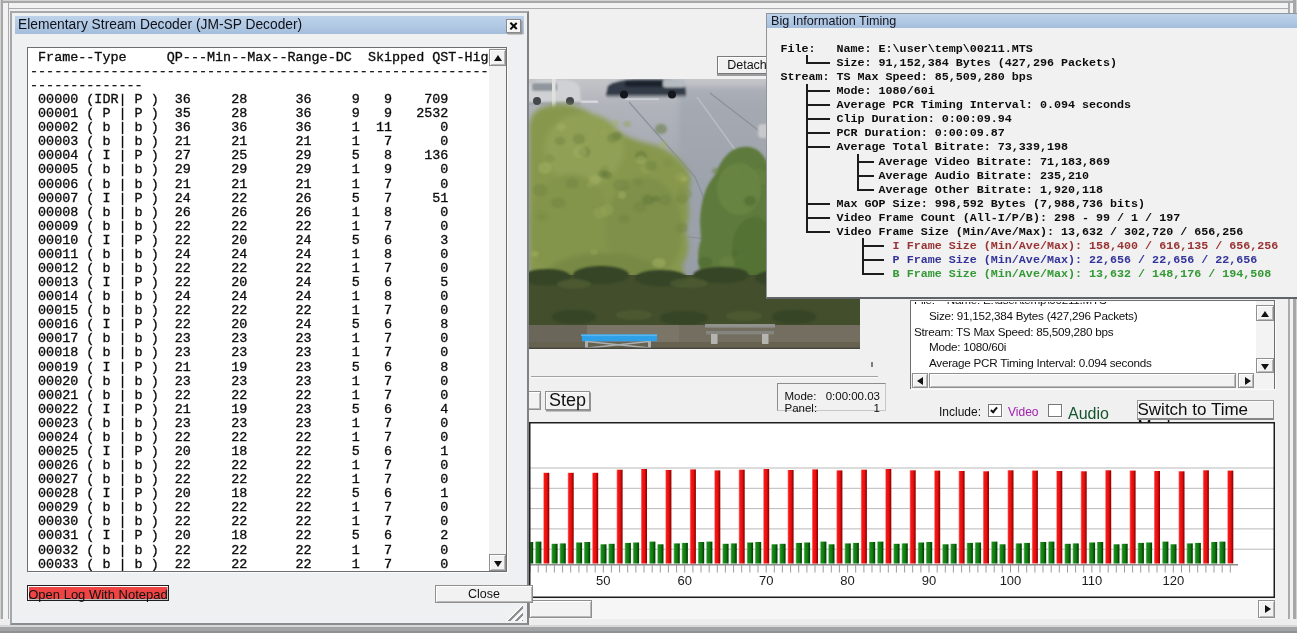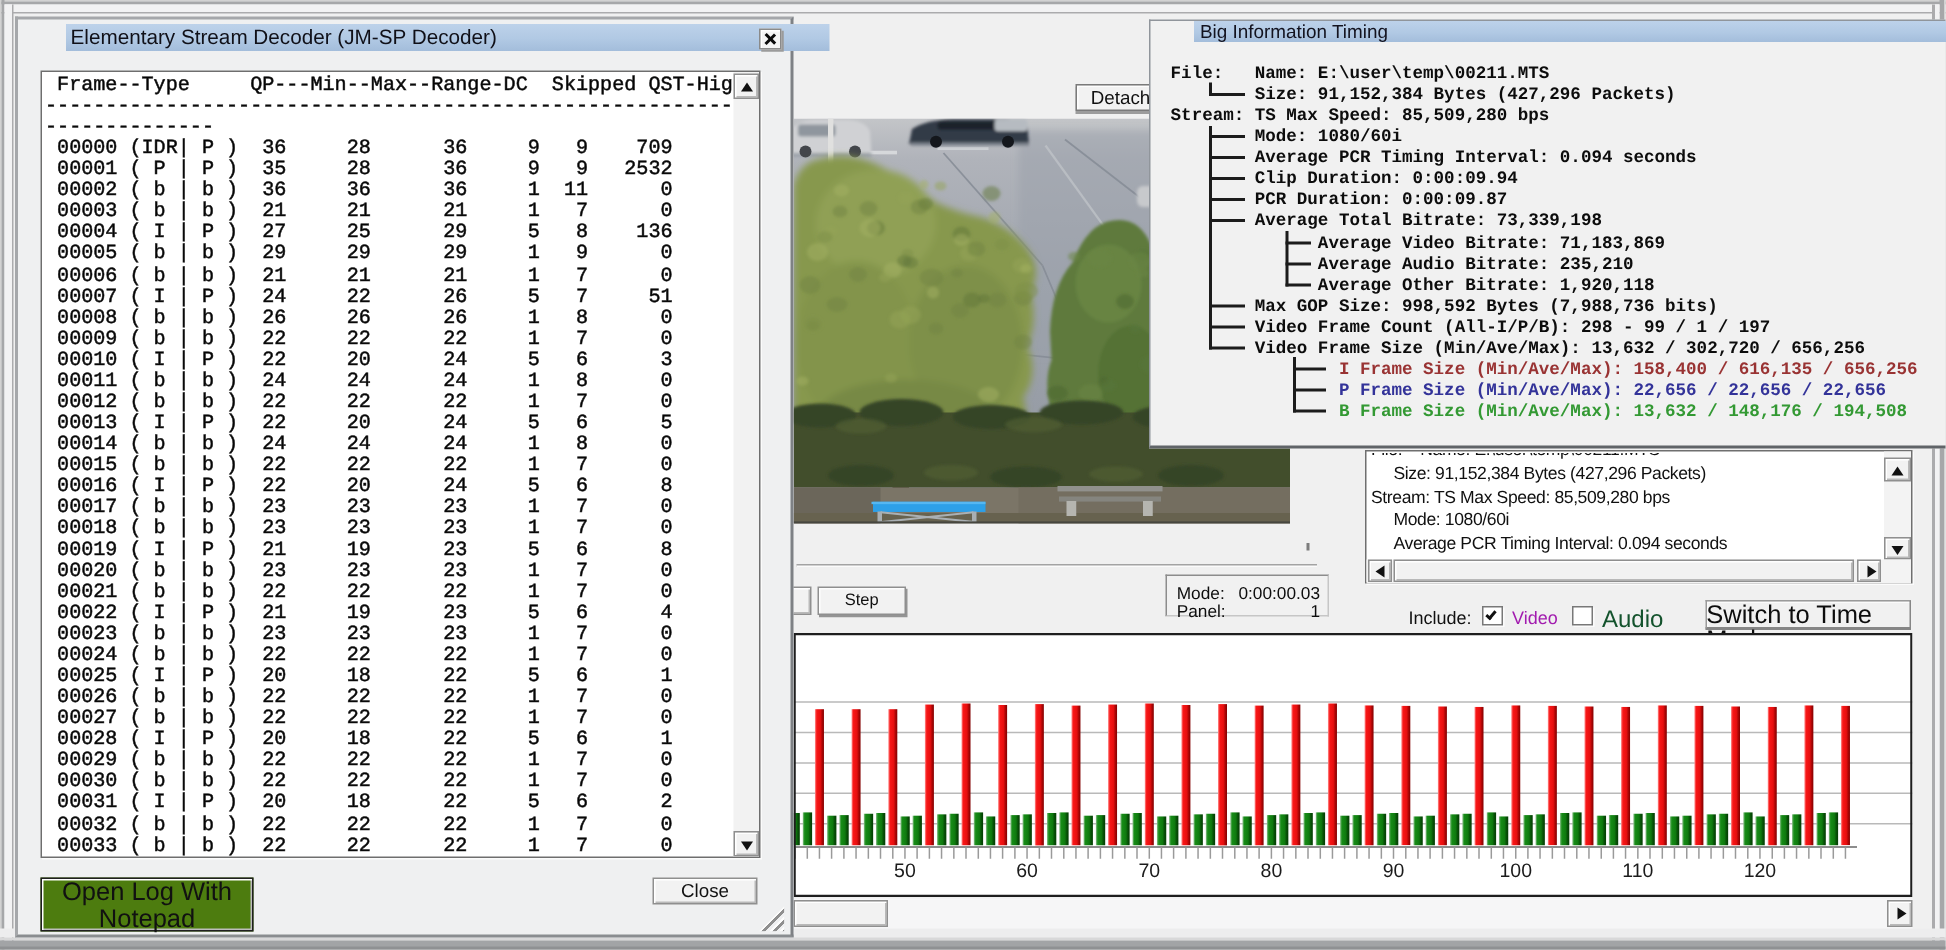--- a/index.html
+++ b/index.html
@@ -3,21 +3,21 @@
 <style>
 *{margin:0;padding:0;box-sizing:border-box}
 html,body{width:1297px;height:633px;overflow:hidden;font-family:"Liberation Sans",sans-serif;background:#f0f0f0}
 .abs{position:absolute}
 .btn{position:absolute;background:#f2f2f2;border:1px solid #8f8f8f;box-shadow:inset 1px 1px 0 #ffffff,inset -1px -1px 0 #b9b9b9;text-align:center;color:#111}
 .sunk{position:absolute;background:#fff;border:1px solid #787878;box-shadow:1px 1px 0 #fbfbfb}
 .tri-up{width:0;height:0;border-left:4.5px solid transparent;border-right:4.5px solid transparent;border-bottom:6px solid #111;position:absolute}
 .tri-dn{width:0;height:0;border-left:4.5px solid transparent;border-right:4.5px solid transparent;border-top:6px solid #111;position:absolute}
 .tri-lf{width:0;height:0;border-top:4.5px solid transparent;border-bottom:4.5px solid transparent;border-right:6px solid #111;position:absolute}
 .tri-rt{width:0;height:0;border-top:4.5px solid transparent;border-bottom:4.5px solid transparent;border-left:6px solid #111;position:absolute}
-.tbar{background:linear-gradient(#bdd2ea 0%,#b1c9e4 55%,#a3bddb 100%);margin-left:29px;}
+.tbar{background:linear-gradient(#bdd2ea 0%,#b1c9e4 55%,#a3bddb 100%);}
 </style></head>
 <body>
 
 <div class="abs" style="left:0;top:0;width:1297px;height:633px;background:#f0f0f0"></div>
 <div class="abs" style="left:0;top:0;width:1297px;height:1px;background:#d2d2d2"></div>
 <div class="abs" style="left:0;top:1px;width:1297px;height:2px;background:#a6a7a9"></div>
 <div class="abs" style="left:0;top:3px;width:1297px;height:4.5px;background:#f2f2f3"></div>
 <div class="abs" style="left:0;top:7.5px;width:1297px;height:1.5px;background:#ababad"></div>
 <div class="abs" style="left:0;top:0;width:1px;height:633px;background:#d2d2d2"></div>
 <div class="abs" style="left:1px;top:0;width:2px;height:633px;background:#a6a7a9"></div>
@@ -206,21 +206,21 @@
 <line x1="120" y1="262.5" x2="59" y2="269" stroke="#aab0b4" stroke-width="1.5"></line>
 <rect x="0" y="268.6" width="331" height="1.4" fill="#46463f"></rect>
 </svg>
 
 <div class="btn" style="left:717px;top:55.5px;width:60px;height:18px;font-size:12.5px;line-height:16px;border-color:#7a7a7a;box-shadow:inset 1px 1px 0 #fdfdfd,0 2px 0 #9c9c9c">Detach</div>
 
 <div class="abs" style="left:531px;top:375.5px;width:347px;height:2px;background:#a3a3a3;border-bottom:1px solid #fbfbfb"></div>
 <div class="abs" style="left:871.4px;top:361.5px;width:1.6px;height:5.5px;background:#7d7d7d"></div>
 
 <div class="btn" style="left:526.5px;top:391px;width:14px;height:18.5px"></div>
-<div class="btn" style="left:545px;top:391px;width:59px;height:18.5px;font-size:11px;line-height:16.5px;box-shadow:inset 1px 1px 0 #fdfdfd,1px 1.5px 0 #949494">Step</div>
+<div class="btn" style="left:545px;top:391px;width:45px;height:18.5px;font-size:18px;line-height:16.5px;box-shadow:inset 1px 1px 0 #fdfdfd,1px 1.5px 0 #949494">Step</div>
 
 <div class="abs" style="left:776.5px;top:383px;width:109.5px;height:28px;background:#f1f1f1;border:1px solid #8c8c8c;border-bottom-color:#c6c6c6;border-right-color:#c6c6c6;font-size:11.5px;color:#0d0d0d">
   <div class="abs" style="left:7px;top:5.5px">Mode:</div>
     <div class="abs" style="right:5px;top:5.5px">0:00:00.03</div>
   <div class="abs" style="left:7px;top:18px">Panel:</div>
     <div class="abs" style="right:5px;top:18px">1</div>
 </div>
 
 <div class="abs" style="left:910px;top:300px;width:365px;height:89px;background:#fff;border:1px solid #6f6f6f;box-shadow:1px 1px 0 #fbfbfb"></div>
 <div class="abs" style="left:912px;top:302px;width:344px;height:71px;overflow:hidden;background:#fff;font-size:11.7px;letter-spacing:-0.25px;color:#101010">
@@ -562,17 +562,17 @@
 </div>
 
 <div class="abs" style="left:489px;top:48px;width:17px;height:523px;background:#f2f2f2;z-index:12"></div>
 <div class="btn" style="left:489px;top:48.5px;width:16.5px;height:17.5px;z-index:13">
     <div class="tri-up" style="left:3.5px;top:5.5px"></div>
   </div>
 <div class="btn" style="left:489px;top:553.5px;width:16.5px;height:17.5px;z-index:13">
     <div class="tri-dn" style="left:3.5px;top:6.5px"></div>
   </div>
 
-<div class="abs" style="left:27px;top:585px;width:142px;height:36px;background:#4d7c0f;border:1.4px solid #1f1f1f;box-shadow:inset 1px 1px 0 #fff,inset -1px -1px 0 #bdbdbd;text-align:center;font-size:17px;line-height:18px;color:#111;z-index:11">Open Log With Notepad</div>
-<div class="btn" style="left:435px;top:584.5px;width:70px;height:18.5px;font-size:12.5px;line-height:17px;z-index:11">Close</div>
+<div class="abs" style="left:27px;top:585px;width:142px;height:16px;background:#ef4444;border:1.4px solid #1f1f1f;box-shadow:inset 1px 1px 0 #fff,inset -1px -1px 0 #bdbdbd;text-align:center;font-size:13px;line-height:18px;color:#111;z-index:11">Open Log With Notepad</div>
+<div class="btn" style="left:435px;top:584.5px;width:98px;height:18.5px;font-size:12.5px;line-height:17px;z-index:11">Close</div>
 
 <div class="abs" style="left:506px;top:604px;width:17px;height:17px;z-index:11;background:
 repeating-linear-gradient(135deg,transparent 0 1.5px,#fcfcfc 1.5px 3px,#8f8f8f 3px 5px);clip-path:polygon(100% 0,100% 100%,0 100%)"></div>
 
 </body></html>

